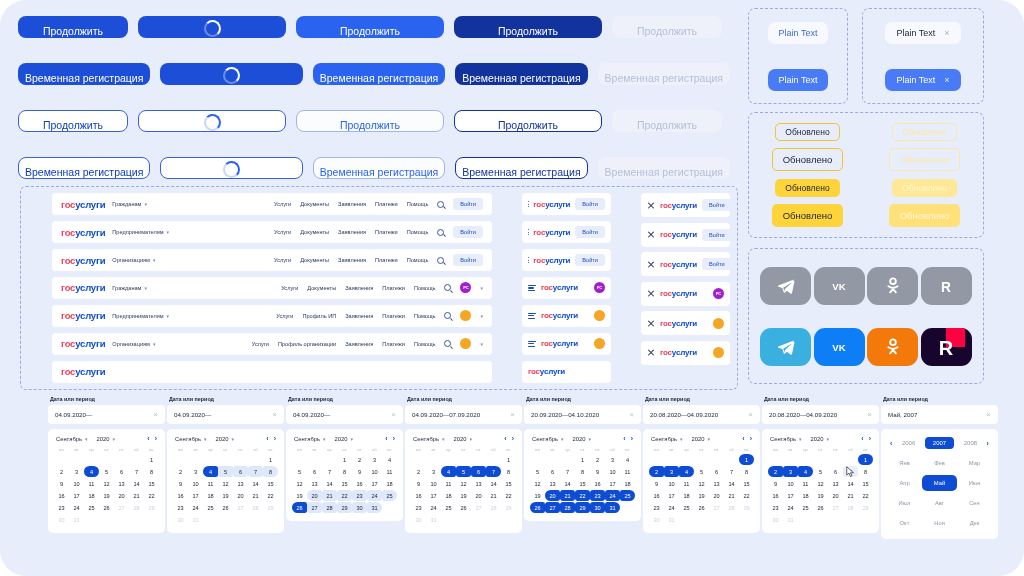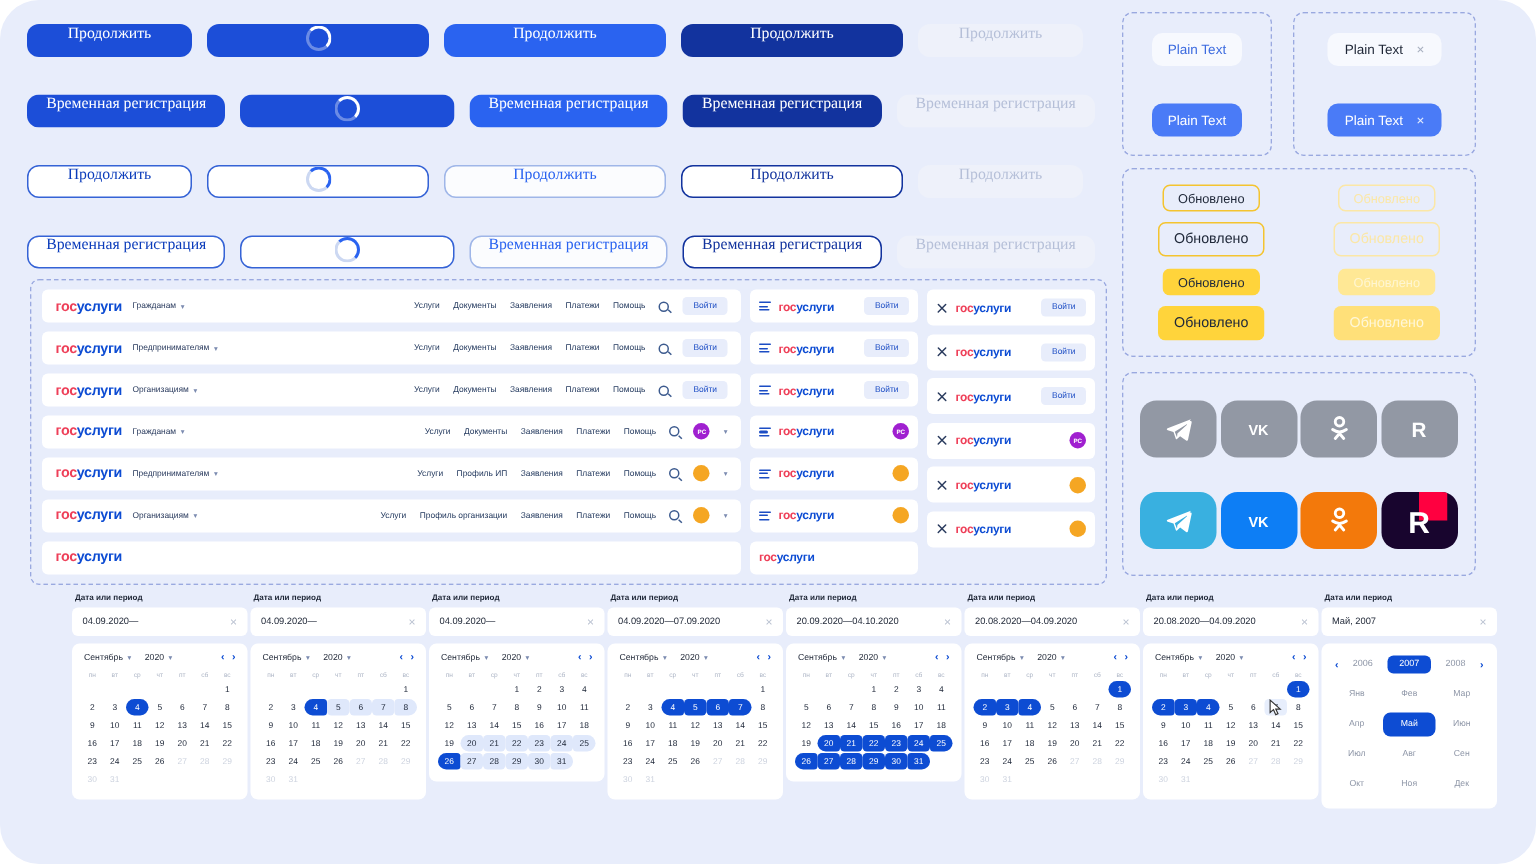--- a/index.html
+++ b/index.html
@@ -20,23 +20,23 @@
     background: #e8edfb;
     border-radius: 26px;
   }
 
   
   .btn-zone { position: absolute; left: 18px; top: 8px; width: 712px; }
   .btn-row { display: flex; align-items: center; gap: 10px; margin-bottom: 9px; height: 38px; }
   .btn {
     height: 22px;
     border-radius: 8px;
-    display: flex; align-items: flex-start; justify-content: center;
+    display: flex; align-items: flex-end; justify-content: center;
     font-size: 10.5px;
-    font-family: Liberation Serif, serif;
+    font-family: Liberation Sans, sans-serif;
     white-space: nowrap;
     border: 1.5px solid transparent;
     cursor: pointer;
     user-select: none;
   }
   .b-w-s { width: 110px; }
   .b-w-m { width: 148px; }
   .b-w-l { width: 158px; }
   .b-w-xl { width: 170px; }
 
@@ -69,21 +69,21 @@
     border: 1px dashed #9aa9e0; border-radius: 6px;
     padding: 6px 7px;
   }
   .gos-grid { display: flex; gap: 6px; height: 100%; }
   .gos-col-wide { width: 470px; display: flex; flex-direction: column; gap: 5.5px; }
   .gos-col-mini { width: 113px; display: flex; flex-direction: column; gap: 5.5px; }
 
   .gos-bar {
     background: #fff; border-radius: 4px;
     height: 24px; display: flex; align-items: center;
-    padding: 0 9px; gap: 7px;
+    padding: 0 9px; gap: 7px; margin-left: 24px;
   }
   .logo { font-weight: bold; font-size: 9.5px; letter-spacing: -.2px; white-space: nowrap; }
   .logo .r { color: #ee3f58; }
   .logo .b { color: #0d4cd3; }
   .logo.sm { font-size: 8px; }
   .aud {
     font-size: 5.6px; color: #2a3b5e; display: flex; align-items: center; gap: 3px;
     white-space: nowrap;
   }
   .caret { font-size: 5px; color: #7b8bb0; }

